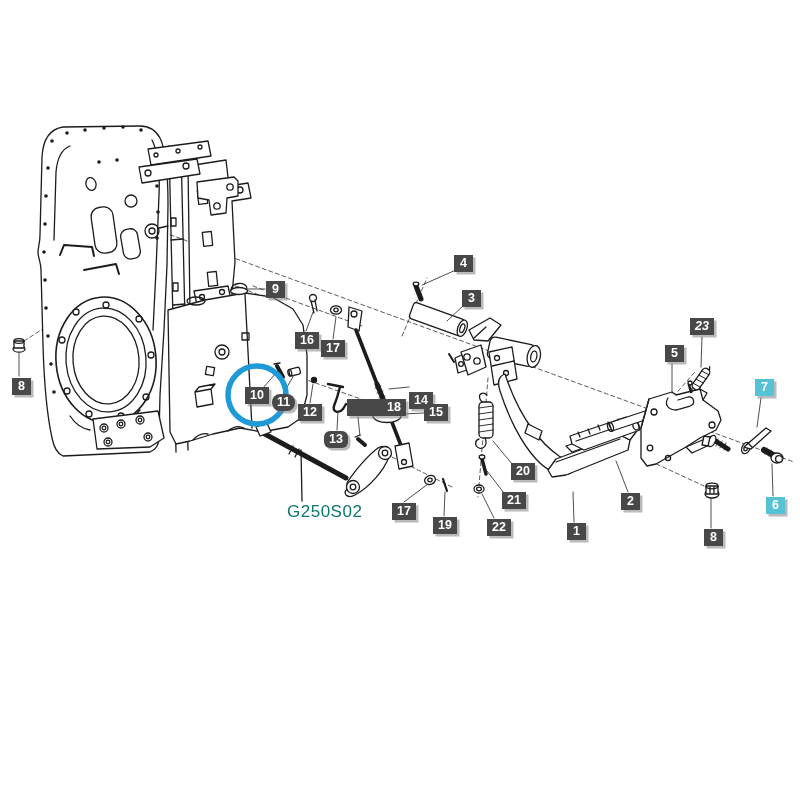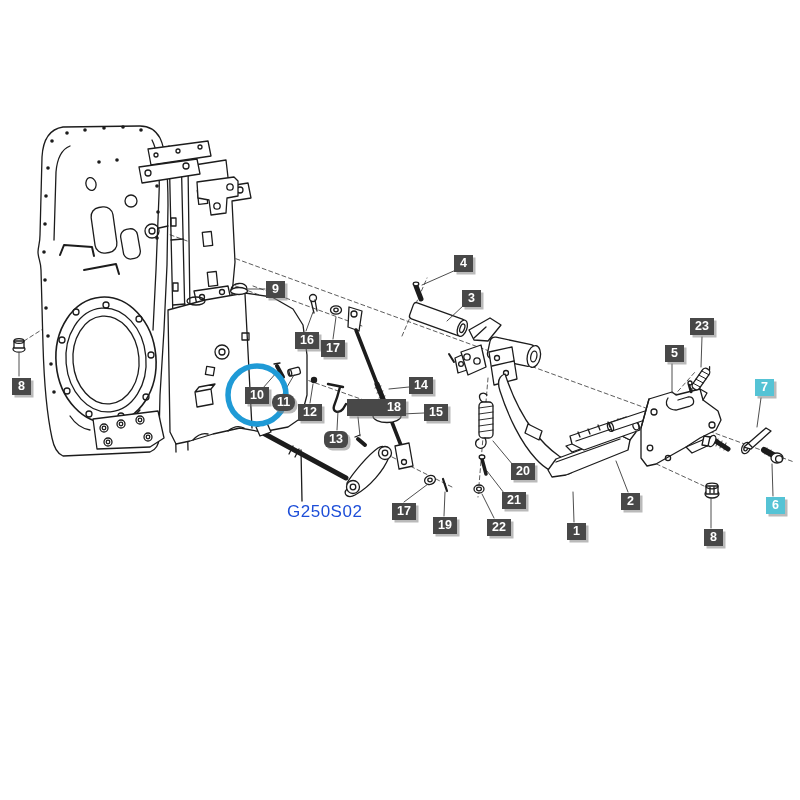--- a/index.html
+++ b/index.html
@@ -5,21 +5,21 @@
   html,body{margin:0;padding:0;background:#ffffff;}
   #stage{position:relative;width:800px;height:800px;background:#ffffff;overflow:hidden;
          font-family:"Liberation Sans", sans-serif;}
   #art{position:absolute;left:0;top:0;}
   .part-label{position:absolute;background:#484848;color:#ffffff;
               font:bold 12.5px/15px "Liberation Sans", sans-serif;
               padding:1px 5px;text-align:center;min-width:9px;
               box-shadow:2.5px 2.5px 0 rgba(130,130,130,0.55);
               transform:translate(0,0);user-select:none;}
   .part-label.cyan{background:#55c3d5;}
-  .figure-code{position:absolute;left:287px;top:502px;color:#1d4ed8;
+  .figure-code{position:absolute;left:287px;top:502px;color:#0f766e;
                font:400 17px "Liberation Sans", sans-serif;letter-spacing:0.5px;}
 </style>
 </head>
 <body>
 
 <div id="stage">
 
 <svg id="art" width="800" height="800" viewBox="0 0 800 800" fill="none" stroke="#1c1c1c" stroke-width="1.3" stroke-linejoin="round" stroke-linecap="round">
 
   <g id="dashes" stroke="#4a4a4a" stroke-width="0.9" stroke-dasharray="4 3">
@@ -342,27 +342,27 @@
     <div class="part-label" style="left: 266px; top: 281px;">9</div>
     <div class="part-label" style="left: 295px; top: 332px;">16</div>
     <div class="part-label" style="left: 321px; top: 340px;">17</div>
     <div class="part-label" style="left: 454px; top: 255px;">4</div>
     <div class="part-label" style="left: 462px; top: 290px;">3</div>
     <div class="part-label" style="left: 245px; top: 387px;">10</div>
     <div class="part-label" style="left: 272px; top: 394px; border-radius: 8px;">11</div>
     <div class="part-label" style="left: 298px; top: 404px;">12</div>
     <div class="part-label" style="left: 347px; top: 399px; padding-left: 40px;">18</div>
     <div class="part-label" style="left: 324px; top: 431px; border-radius: 6px;">13</div>
-    <div class="part-label" style="left: 409px; top: 377px;">14</div>
+    <div class="part-label" style="left: 409px; top: 392px;">14</div>
     <div class="part-label" style="left: 424px; top: 404px;">15</div>
     <div class="part-label" style="left: 392px; top: 503px;">17</div>
     <div class="part-label" style="left: 433px; top: 517px;">19</div>
     <div class="part-label" style="left: 511px; top: 463px;">20</div>
     <div class="part-label" style="left: 502px; top: 492px;">21</div>
     <div class="part-label" style="left: 487px; top: 519px;">22</div>
     <div class="part-label" style="left: 567px; top: 523px;">1</div>
     <div class="part-label" style="left: 621px; top: 493px;">2</div>
     <div class="part-label" style="left: 665px; top: 345px;">5</div>
-    <div class="part-label" style="left: 690px; top: 318px;">23</div>
+    <div class="part-label" style="left: 690px; top: 318px; font-style: italic;">23</div>
     <div class="part-label cyan" style="left: 755px; top: 379px;">7</div>
     <div class="part-label cyan" style="left: 766px; top: 497px;">6</div>
     <div class="part-label" style="left: 704px; top: 529px;">8</div>
   </div>
 
 </body></html>

